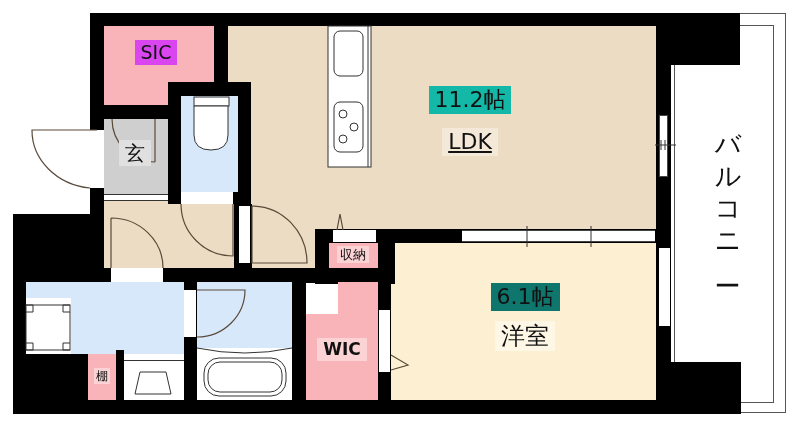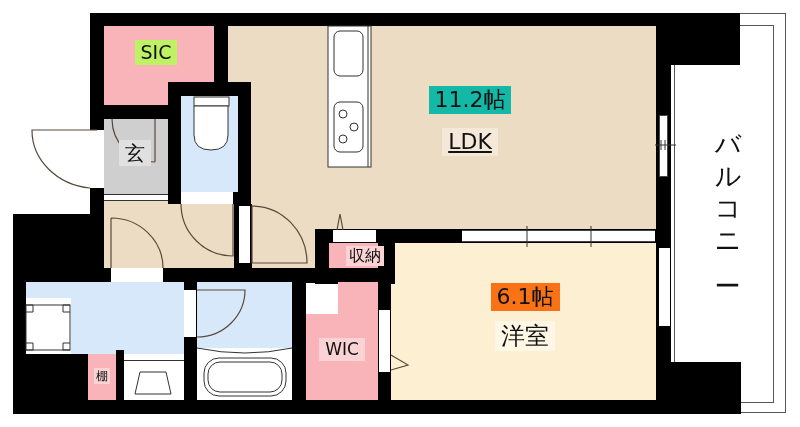--- a/index.html
+++ b/index.html
@@ -114,47 +114,47 @@
   <g stroke="#333" stroke-width="1">
     <line x1="527" y1="226" x2="527" y2="247"></line>
     <line x1="591" y1="226" x2="591" y2="247"></line>
     <line x1="655" y1="145" x2="676" y2="145"></line>
     <line x1="661" y1="140" x2="661" y2="150"></line>
     <line x1="665" y1="140" x2="665" y2="150"></line>
   </g>
 </svg>
 
 <div class="label" style="left:124px;top:40px;width:64px;font-size:19px;">
-  <span style="background:#bef264;">SIC</span>
+  <span style="background:#d946ef;">SIC</span>
 </div>
 
 <div class="label" style="left:111px;top:140px;width:48px;font-size:20px;">
   <span style="background:#e0e0e0;">玄</span>
 </div>
 
 <div class="label" style="left:420px;top:86px;width:100px;font-size:22px;">
   <span style="background:#14b8a6;">11.2帖</span>
 </div>
 <div class="label" style="left:420px;top:128px;width:100px;font-size:22px;">
   <span style="background:#f4e9d9;text-decoration:underline;">LDK</span>
 </div>
 
-<div class="label" style="left:329px;top:246px;width:48px;font-size:16px;padding-left:12px;">
+<div class="label" style="left:329px;top:246px;width:48px;font-size:13px;">
   <span style="background:#fbd3d5;padding:2px 3px;">収納</span>
 </div>
 
 <div class="label" style="left:475px;top:283px;width:100px;font-size:22px;">
-  <span style="background:#f97316;">6.1帖</span>
+  <span style="background:#0f766e;">6.1帖</span>
 </div>
 <div class="label" style="left:475px;top:321px;width:100px;font-size:24px;">
   <span style="background:#fef7e6;">洋室</span>
 </div>
 
 <div class="label" style="left:312px;top:338px;width:60px;font-size:17px;">
-  <span style="background:#fbd3d5;">WIC</span>
+  <span style="background:#fbd3d5;font-weight:bold;">WIC</span>
 </div>
 
 <div class="label" style="left:88px;top:368px;width:28px;font-size:12px;">
   <span style="background:#fbd3d5;padding:2px 2px;">棚</span>
 </div>
 
 <div class="abs" style="left:710px;top:128px;width:36px;font-size:26px;line-height:32px;text-align:center;color:#111;">
   <div>バ</div>
   <div>ル</div>
   <div>コ</div>

